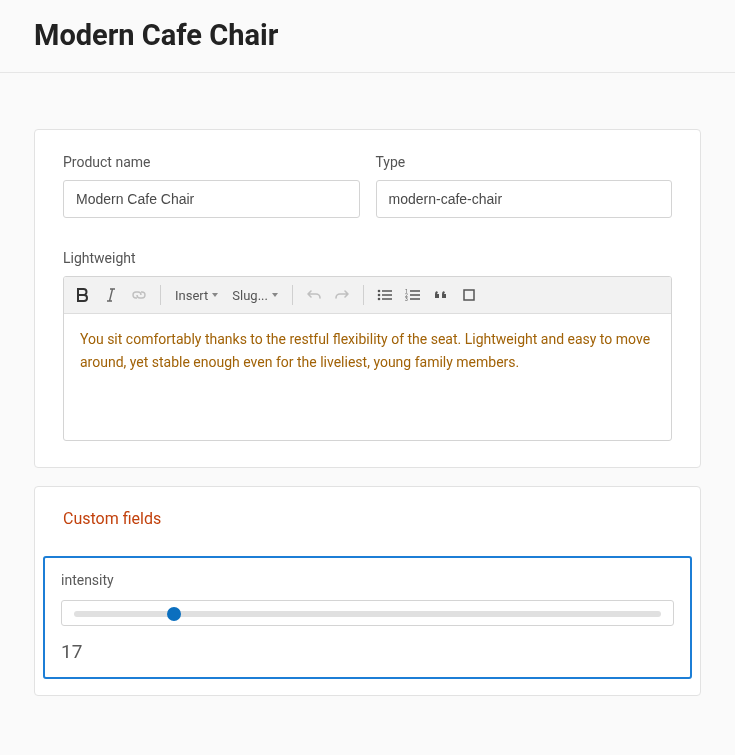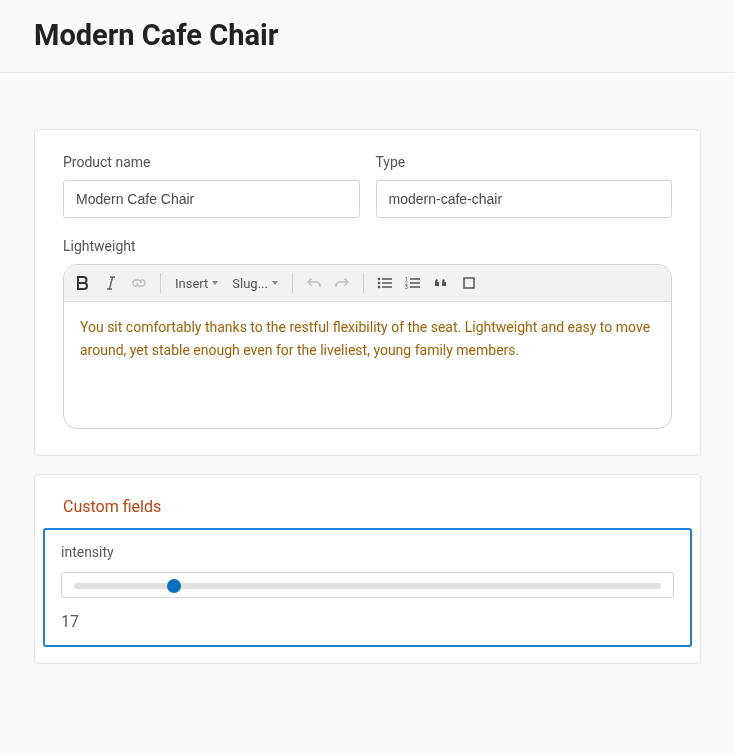--- a/index.html
+++ b/index.html
@@ -33,41 +33,41 @@
       padding: 24px 28px 26px;
     }
     .card-header {
       padding: 22px 28px 8px;
       font-size: 16px;
       color: #c2410c;
     }
     .row-2 {
       display: flex;
       gap: 16px;
-      margin-bottom: 20px;
+      margin-bottom: 32px;
     }
     .col { flex: 1; }
     .field-label {
       display: block;
       font-size: 14px;
       color: #555;
       margin-bottom: 10px;
     }
     .text-input {
       width: 100%;
       height: 38px;
       border: 1px solid #d4d4d4;
       border-radius: 3px;
       padding: 0 12px;
       font-size: 14px;
       color: #4a4a4a;
     }
     .editor-wrap {
       border: 1px solid #d4d4d4;
-      border-radius: 14px;
+      border-radius: 3px;
       overflow: hidden;
     }
     .toolbar {
       background: #f2f2f2;
       border-bottom: 1px solid #ddd;
       display: flex;
       align-items: center;
       padding: 4px 6px;
       gap: 2px;
       font-size: 13px;
@@ -105,21 +105,21 @@
       width: 1px; height: 20px; background: #d0d0d0; margin: 0 6px;
     }
     .editor-body {
       padding: 14px 16px;
       min-height: 126px;
       font-size: 14px;
       line-height: 1.65;
       color: #a16207;
     }
     .custom-field-box {
-      margin: 4px 8px 16px;
+      margin: 20px 8px 16px;
       border: 2px solid #1c7ed6;
       border-radius: 3px;
       padding: 14px 16px 14px;
     }
     .cf-label {
       font-size: 14px;
       color: #5a5a5a;
       margin-bottom: 12px;
       display: block;
     }
@@ -139,21 +139,21 @@
       position: absolute;
       top: 50%;
       left: 17%;
       width: 14px;
       height: 14px;
       background: #0b6fbf;
       border-radius: 50%;
       transform: translate(-50%, -50%);
     }
     .cf-value {
-      font-size: 16px;
+      font-size: 19px;
       color: #5a5a5a;
     }
   </style>
 </head>
 <body>
 
 <div class="header">
   <h1>Modern Cafe Chair</h1>
 </div>
 

